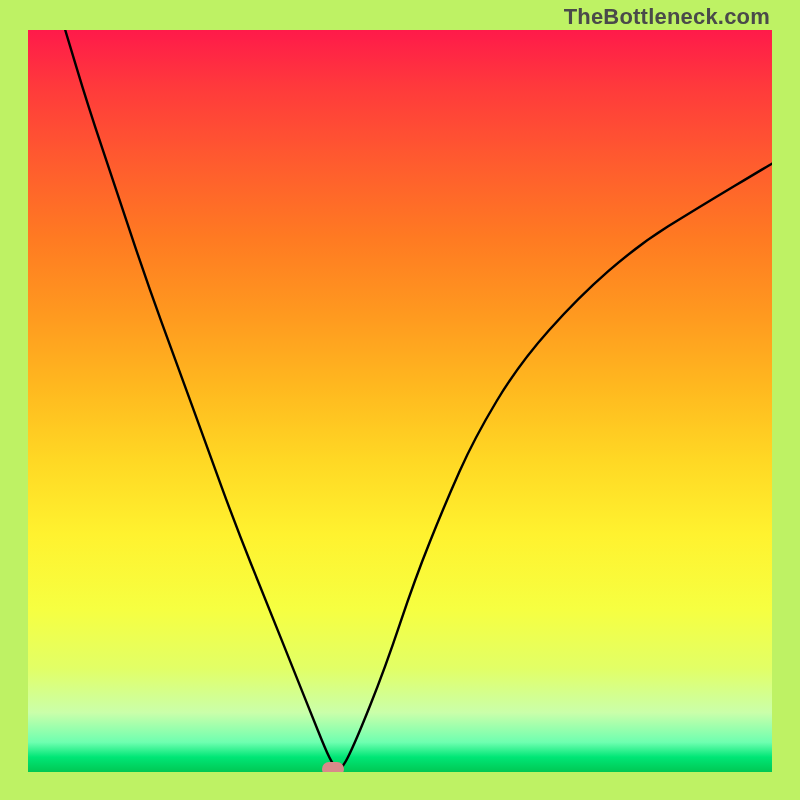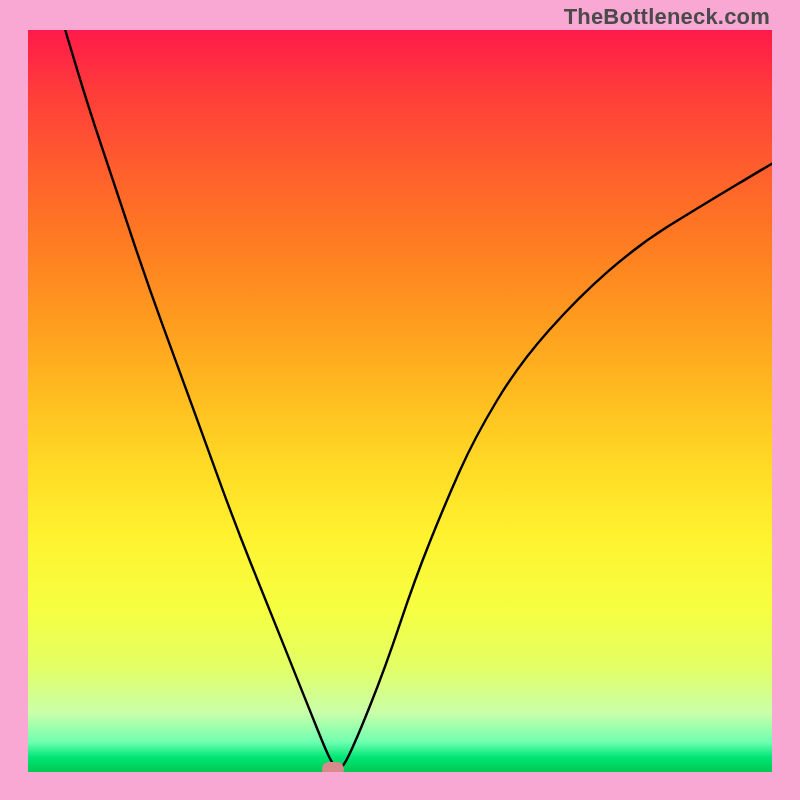--- a/index.html
+++ b/index.html
@@ -6,21 +6,21 @@
     margin: 0;
     padding: 0;
     background: #fff;
     width: 800px;
     height: 800px;
   }
   .chart-container {
     position: relative;
     width: 800px;
     height: 800px;
-    background: #f9a8d4;
+    background: #bef264;
   }
   .plot-area {
     position: absolute;
     left: 28px;
     top: 30px;
     width: 744px;
     height: 742px;
     overflow: hidden;
   }
   .gradient-bg {

